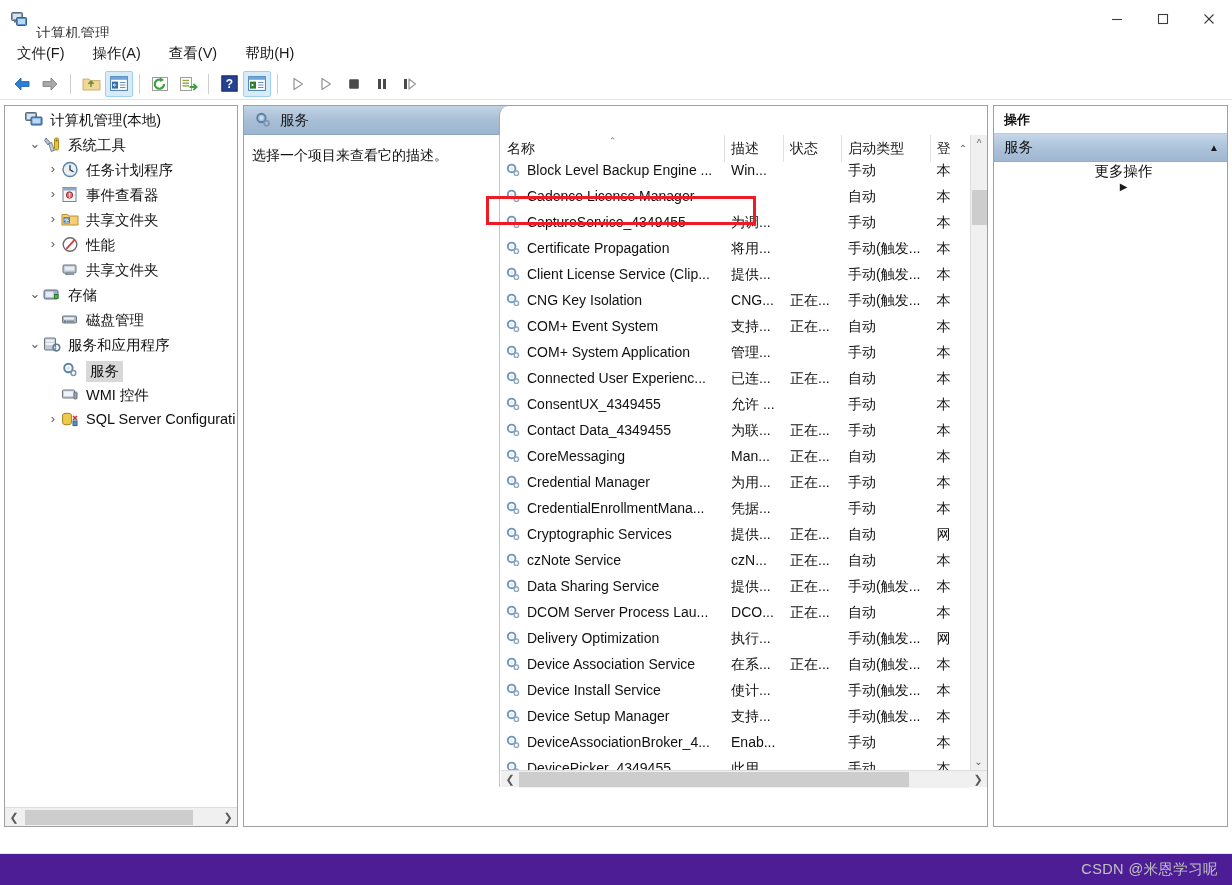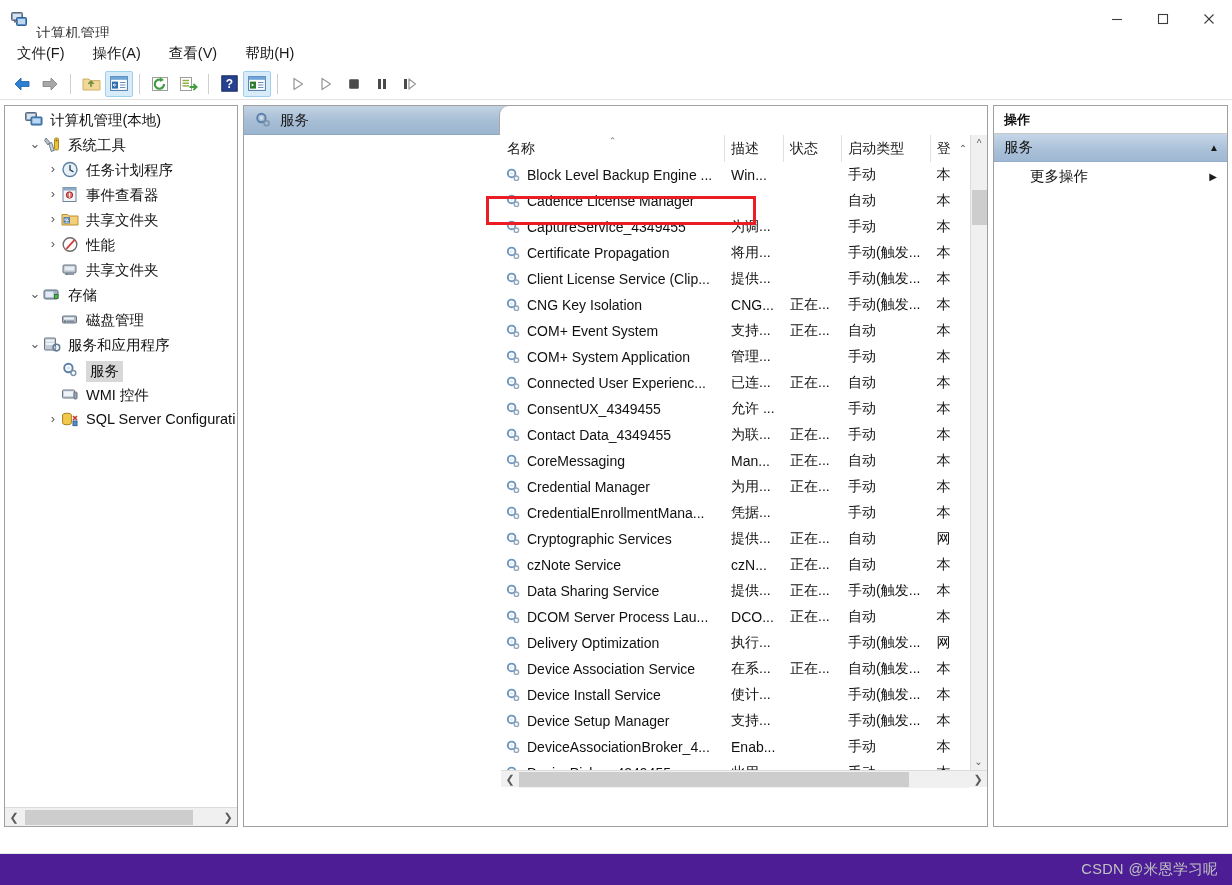--- a/index.html
+++ b/index.html
@@ -129,21 +129,21 @@
     position: absolute; left: 50%; top: 1px; transform: translateX(-50%);
     font-size: 9px; color: #7b7b7b;
   }
   .c-name { width: 228px; }
   .c-desc { width: 60px; }
   .c-state { width: 59px; }
   .c-start { width: 90px; }
   .c-logon { width: 40px; border-right: none; }
 
   .rows { position: absolute; left: 0; top: 27px; right: 0; bottom: 0; overflow: hidden; }
-  .row { display: flex; height: 26px; align-items: center; }
+  .row { display: flex; height: 26px; align-items: flex-start; }
   .cell { font-size: 14px; color: #111; padding-left: 6px; white-space: nowrap; overflow: hidden; display: flex; align-items: center; }
   .cell.c-name { padding-left: 4px; }
   .svc-ico { width: 17px; height: 16px; flex: none; margin-right: 5px; position: relative; }
 
   .vscroll {
     position: absolute; right: 0; top: 0; width: 17px; bottom: 17px;
     background: #f0f0f0; border-left: 1px solid #dcdcdc;
   }
   .vs-btn { height: 17px; display: flex; align-items: center; justify-content: center; color: #606060; font-size: 10px; }
   .vs-thumb { position: absolute; left: 1px; width: 15px; background: #cdcdcd; }
@@ -187,21 +187,21 @@
     border-bottom: 1px solid #c9c9c9; background: #ffffff;
   }
   .act-group {
     height: 28px; display: flex; align-items: center; padding: 0 8px 0 10px;
     background: linear-gradient(to bottom,#c5d6e8 0%, #a9c0d8 60%, #9fb7d2 100%);
     border-bottom: 1px solid #93accb;
     font-size: 14.5px; color: #111; justify-content: space-between;
   }
   .act-item {
     height: 28px; display: flex; align-items: center; justify-content: space-between;
-    padding: 0 10px 0 36px; font-size: 14.5px; color: #111;
+    padding: 0 10px 0 36px; font-size: 14.5px; color: #111; flex-direction: column;
   }
   .caret { font-size: 10px; color: #1a1a1a; }
 
   
   .statusstrip {
     position: absolute; left: 0; top: 853px; width: 1232px; height: 32px;
     background: #4c1d95; border-top: 1px solid #e6e6e6;
     display: flex; align-items: center; justify-content: flex-end;
   }
   .watermark {
@@ -500,20 +500,23 @@
             <circle cx="7.4" cy="7" r="4.2" fill="none" stroke="#5a7fa8" stroke-width="1.9"></circle>
             <circle cx="7.4" cy="7" r="1.7" fill="#cfe0ef"></circle>
             <circle cx="12.6" cy="12.2" r="2.5" fill="none" stroke="#7d96ad" stroke-width="1.5"></circle>
           </svg>
         </div>
         <div class="htitle">服务</div>
         <div class="header-notch"></div>
       </div>
 
       <div class="mid-body">
+        <div class="desc-pane">
+          <div>选择一个项目来查看它的描述。</div>
+        </div>
 
         <div class="list-pane">
           <div class="lp-inner">
             <div class="cols" id="cols-root">
                 <div class="col c-name">
                   <span class="sortmark">⌃</span>
                   <span>名称</span>
                 </div>
                 <div class="col c-desc">
                   <span>描述</span>

